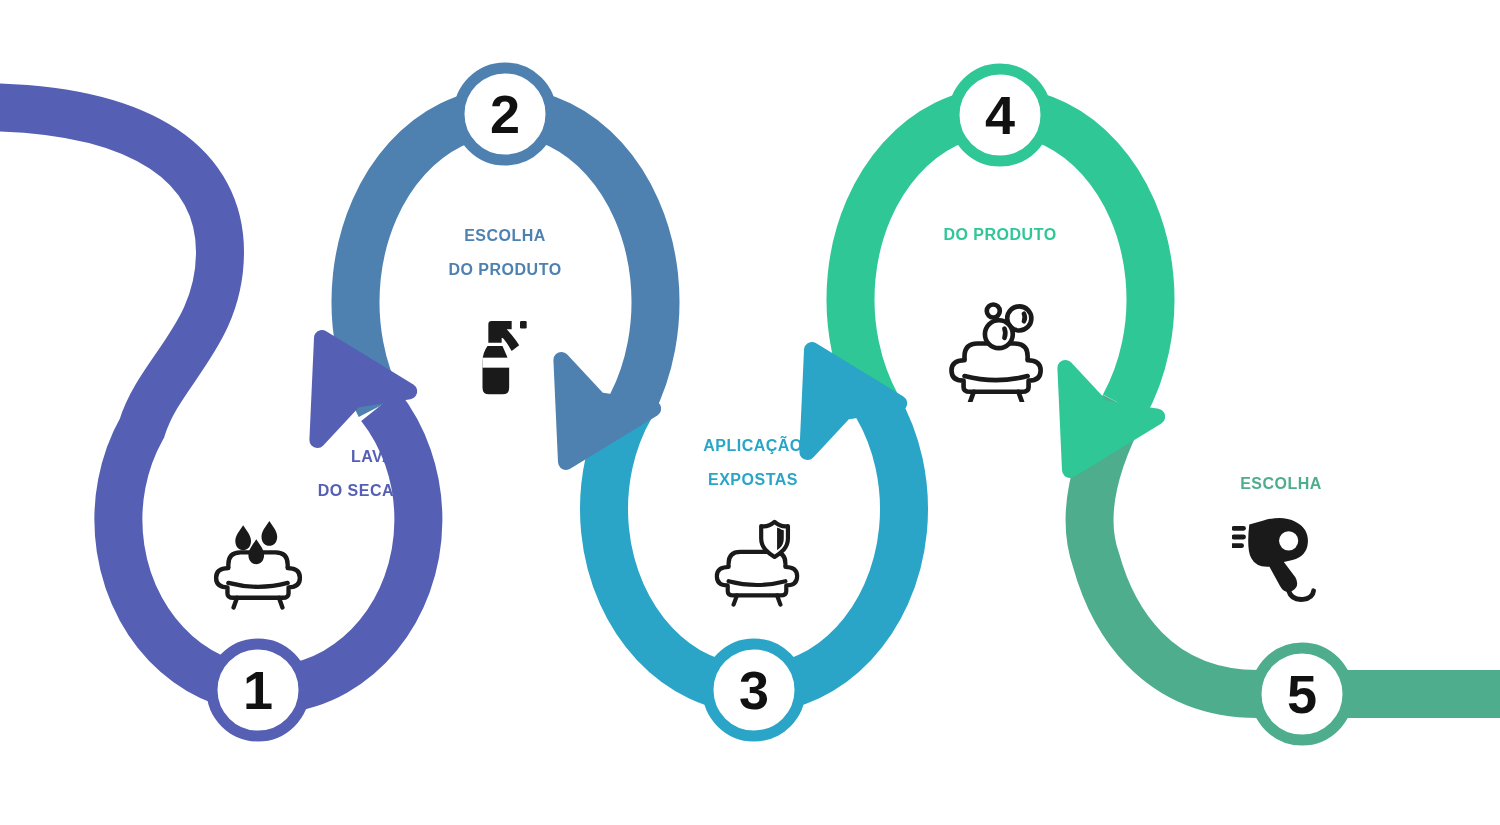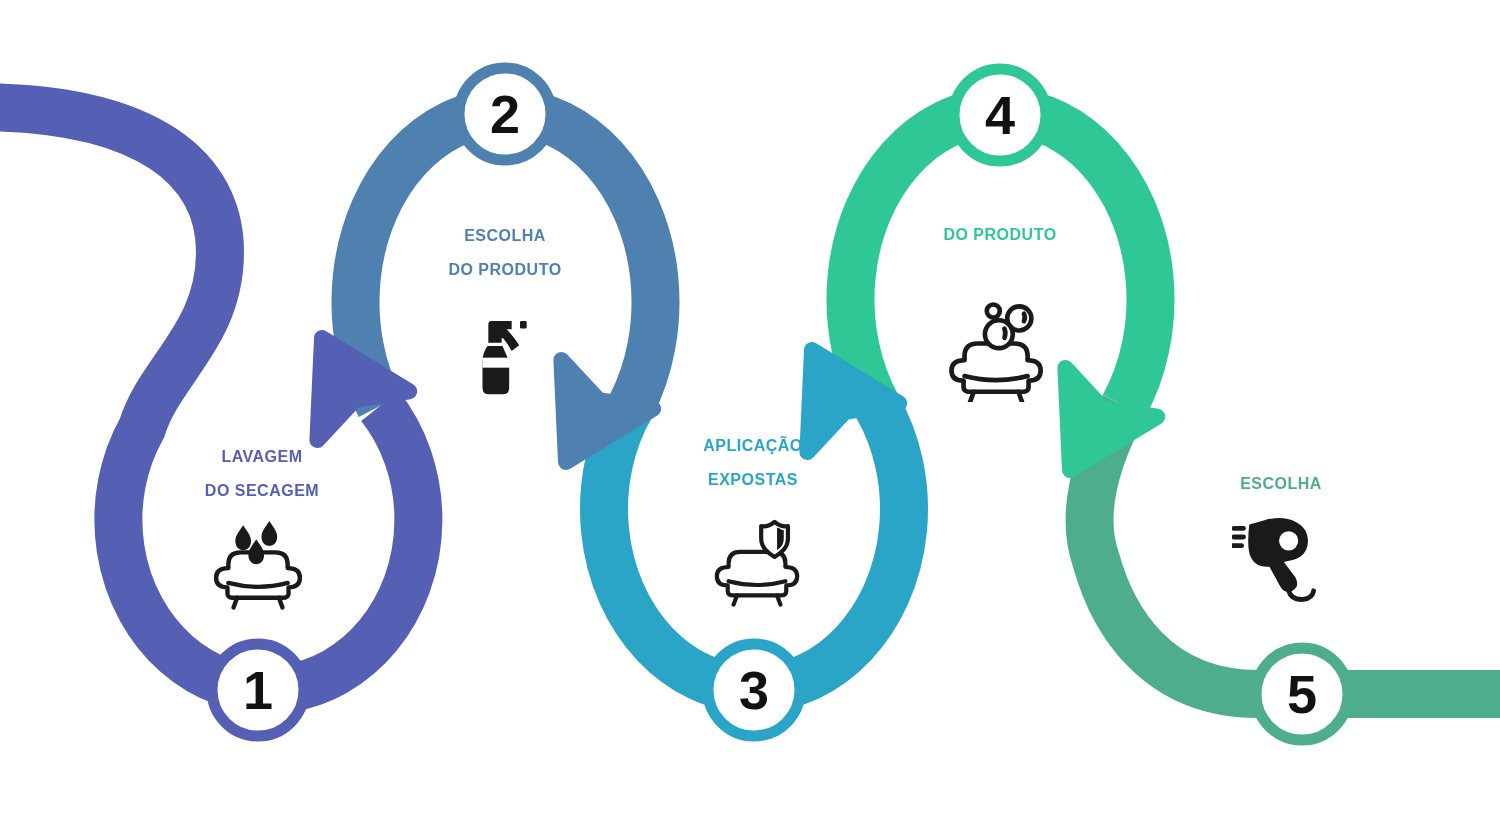--- a/index.html
+++ b/index.html
@@ -75,21 +75,21 @@
     <circle class="badge s4" cx="1000" cy="115" r="46"></circle>
     <circle class="badge s5" cx="1302" cy="694" r="46"></circle>
   </svg>
 
   <div class="num" style="left:208px;top:660px;">1</div>
   <div class="num" style="left:455px;top:84px;">2</div>
   <div class="num" style="left:704px;top:660px;">3</div>
   <div class="num" style="left:950px;top:85px;">4</div>
   <div class="num" style="left:1252px;top:664px;">5</div>
 
-  <div class="label s1" style="left:92px;top:440px;">
+  <div class="label s1" style="left:92px;top:440px;text-align:right;">
     <span>LAVAGEM</span>
     <span>DO SECAGEM</span>
   </div>
   <div class="label s2" style="left:335px;top:219px;">
     <span>ESCOLHA</span>
     <span>DO PRODUTO</span>
   </div>
   <div class="label s3" style="left:583px;top:429px;">
     <span>APLICAÇÃO</span>
     <span>EXPOSTAS</span>

